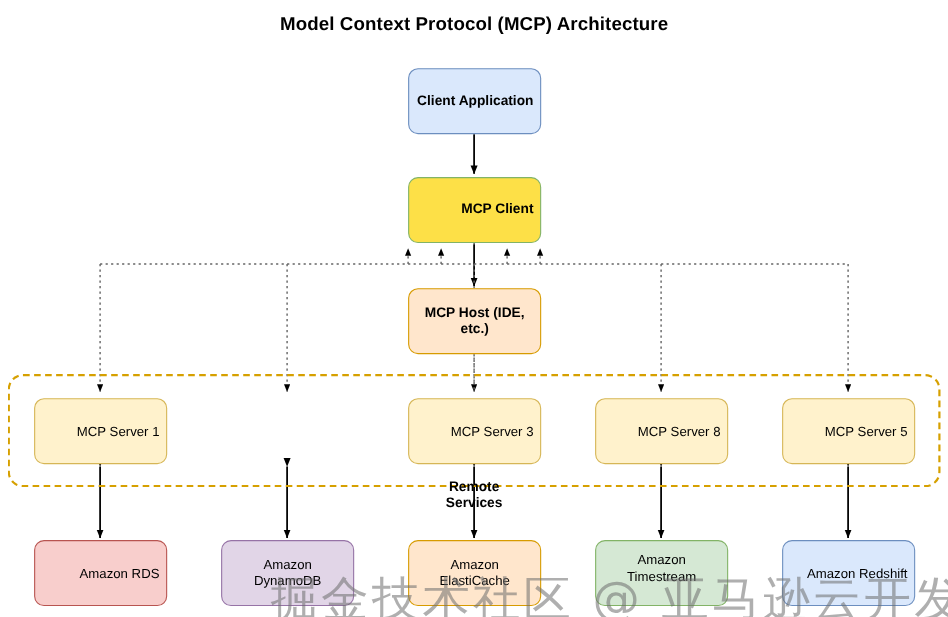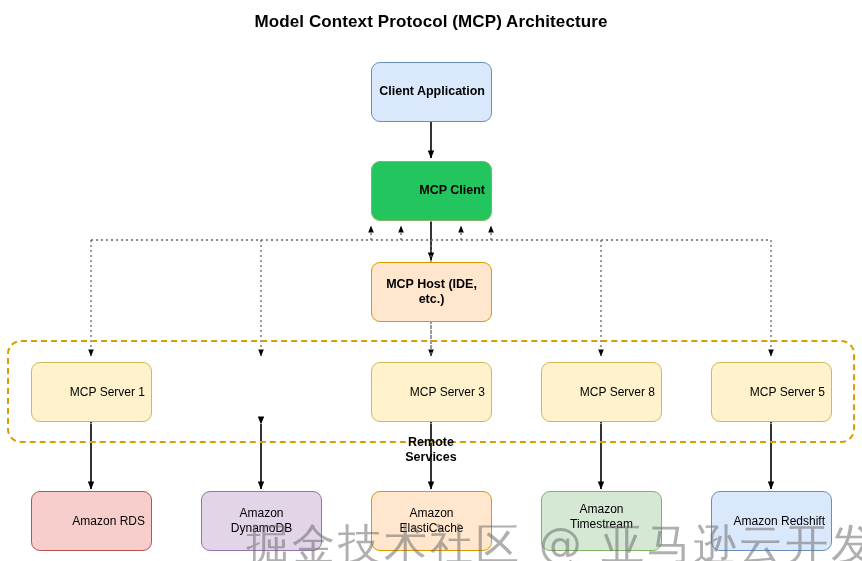--- a/index.html
+++ b/index.html
@@ -140,21 +140,21 @@
 
   <div class="group-box" style="left:7px; top:340px; width:848px; height:103px;"></div>
   <div class="group-label" style="left:381px; top:435px; width:100px;">
     <span>Remote Services</span>
   </div>
 
   <div class="node bold" style="left:371px; top:62px; width:121px; height:60px; background:#dae8fc; border:1.4px solid #6c8ebf;">
     <span>Client Application</span>
   </div>
 
-  <div class="node bold" style="left:371px; top:161px; width:121px; height:60px; background:#22c55e; border:1.4px solid #82b366;">
+  <div class="node bold" style="left:371px; top:161px; width:121px; height:60px; background:#fde047; border:1.4px solid #82b366;">
     <span>MCP Client</span>
   </div>
 
   <div class="node bold" style="left:371px; top:262px; width:121px; height:60px; background:#ffe6cc; border:1.4px solid #d79b00;">
     <span>MCP Host (IDE, etc.)</span>
   </div>
 
   <div class="node" style="left:31px; top:362px; width:121px; height:60px; background:#fff2cc; border:1.4px solid #d6b656;">
     <span>MCP Server 1</span>
   </div>

